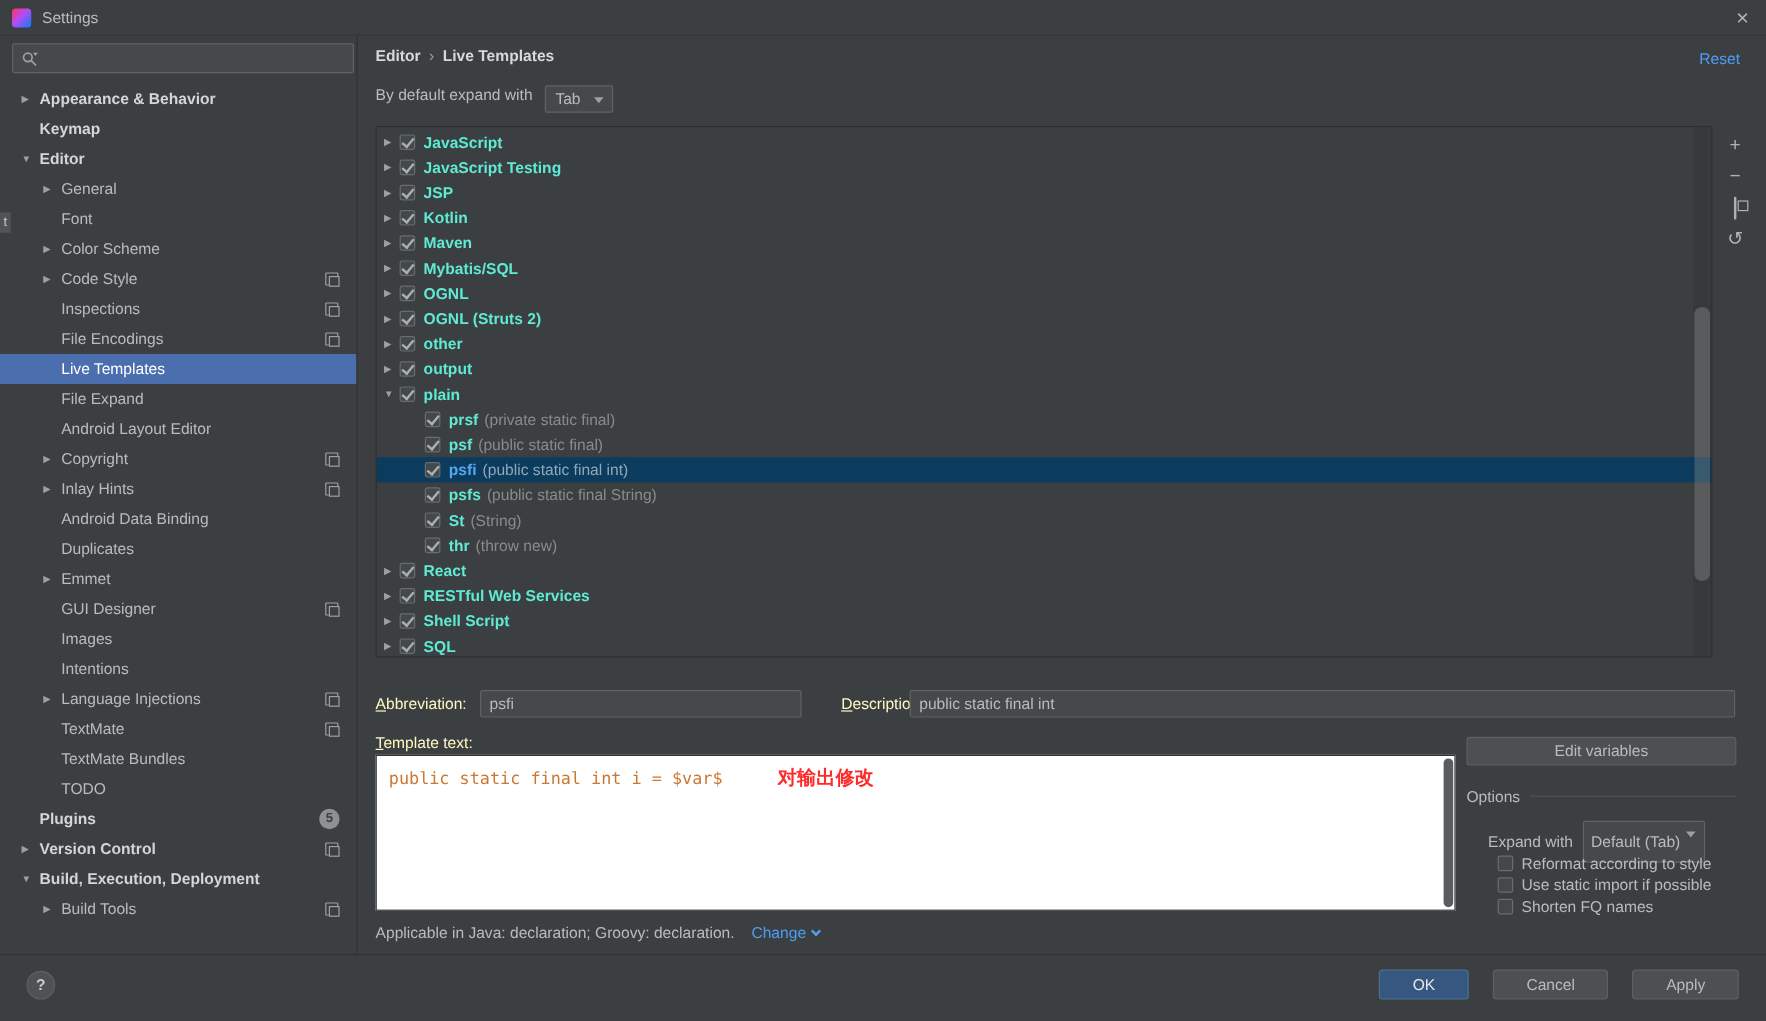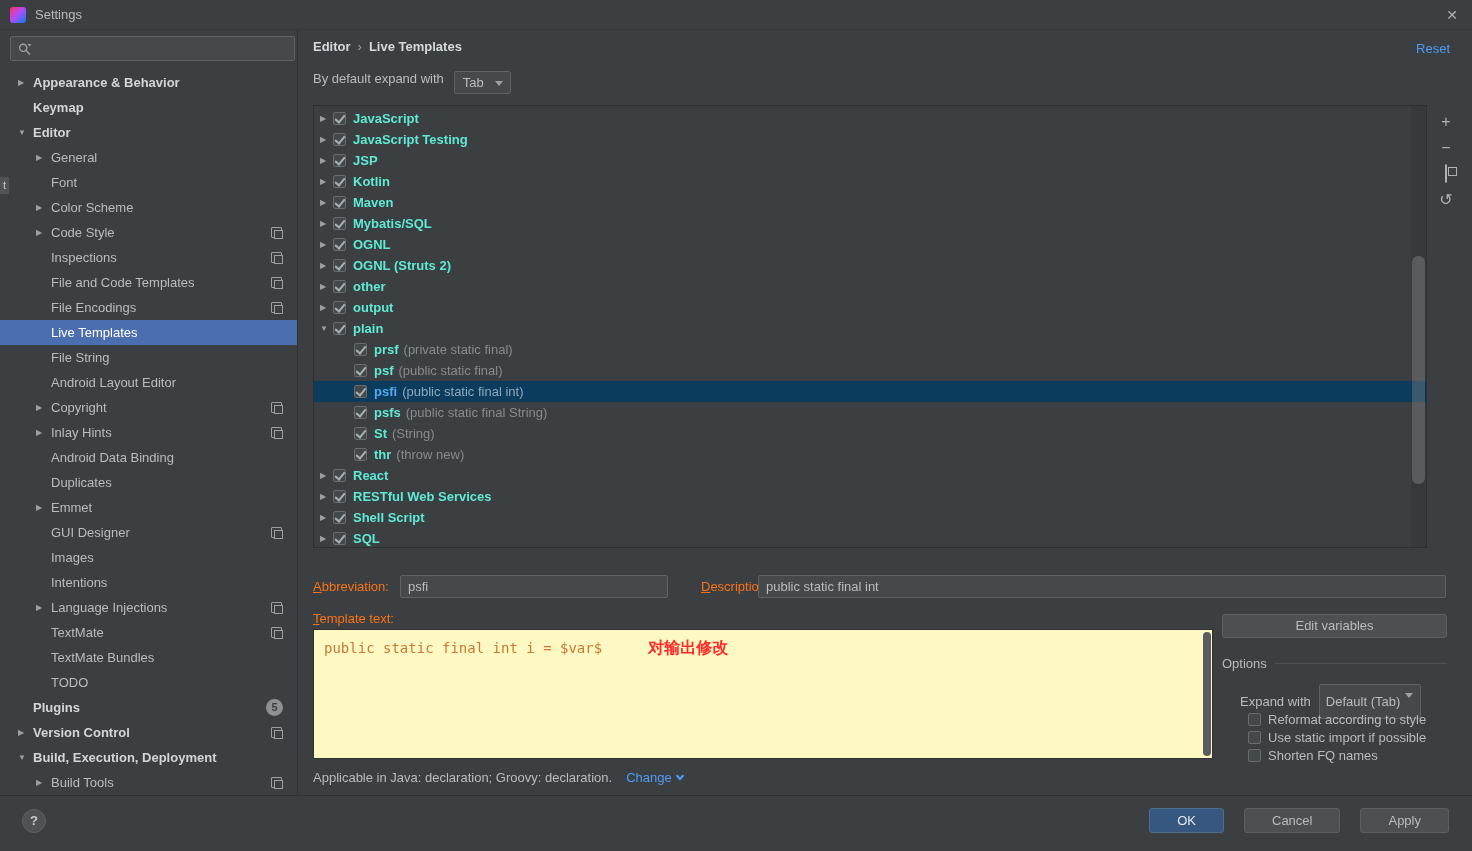--- a/index.html
+++ b/index.html
@@ -53,24 +53,24 @@
   .tree-row.selected .t-lbl{color:#56a8f0}
   .tree-row.selected .t-desc{color:#8fa8bb}
   .tree-scroll-track{position:absolute;right:0;top:0;bottom:0;width:15px;background:rgba(0,0,0,0.07)}
   .tree-scroll-thumb{position:absolute;right:1px;top:150px;width:13px;height:228px;background:rgba(169,169,169,0.30);border-radius:6px}
   .tree-toolbar{position:absolute;left:1134px;top:78px;width:26px;display:flex;flex-direction:column;align-items:center;gap:10px;padding-top:6px}
   .tool-btn{width:16px;height:16px;color:#afb1b3;font-size:16px;line-height:15px;text-align:center;cursor:default}
   .copy-glyph{position:relative;width:11px;height:11px;border:1px solid #afb1b3;border-radius:1px;margin:2px}
   .copy-glyph::after{content:"";position:absolute;left:2px;top:2px;width:7px;height:7px;border:1px solid #afb1b3;background:#3c3f41}
 
   
-  .field-label{position:absolute;color:#f97316}
+  .field-label{position:absolute;color:#fef9c3}
   .mn::first-letter{text-decoration:underline}
   .text-input{position:absolute;height:23px;background:#45494a;border:1px solid #5e6365;border-radius:2px;color:#bbbbbb;padding:0 7px;font:13px "Liberation Sans",sans-serif;outline:none}
-  .editor{position:absolute;left:14px;top:599px;width:900px;height:130px;background:#fef9c3;border:1px solid #323232}
+  .editor{position:absolute;left:14px;top:599px;width:900px;height:130px;background:#ffffff;border:1px solid #323232}
   .code-line{padding:8px 10px;font-family:"DejaVu Sans Mono",monospace;font-size:14px;white-space:pre}
   .annotation{font-family:"Liberation Sans",sans-serif;font-size:16px;margin-left:46px;font-weight:bold}
   .ed-track{position:absolute;right:0;top:0;bottom:0;width:10px}
   .ed-thumb{position:absolute;right:1px;top:2px;width:8px;height:124px;background:#595d5f;border-radius:4px}
 
   
   .edit-vars-btn{position:absolute;left:923px;top:584px;width:225px;height:24px;background:#4c5052;border:1px solid #5e6060;border-radius:3px;color:#bbbbbb;text-align:center;line-height:22px;cursor:default}
   .options-header{position:absolute;left:923px;top:626px;width:225px;display:flex;align-items:center;color:#bbbbbb}
   .options-header .line{flex:1;height:1px;background:#515151;margin-left:8px}
   .expand-with-row{position:absolute;left:923px;top:654px;width:225px;display:flex;align-items:center}
@@ -140,35 +140,30 @@
         <span class="lbl">Code Style</span>
         <span class="cfg-icon"></span>
       </div>
       <div class="nav-item lvl1">
         <span class="arrow"></span>
         <span class="lbl">Inspections</span>
         <span class="cfg-icon"></span>
       </div>
       <div class="nav-item lvl1">
         <span class="arrow"></span>
-        <span class="lbl">File and Code Templates</span>
-        <span class="cfg-icon"></span>
-      </div>
-      <div class="nav-item lvl1">
-        <span class="arrow"></span>
         <span class="lbl">File Encodings</span>
         <span class="cfg-icon"></span>
       </div>
       <div class="nav-item lvl1 selected">
         <span class="arrow"></span>
         <span class="lbl">Live Templates</span>
       </div>
       <div class="nav-item lvl1">
         <span class="arrow"></span>
-        <span class="lbl">File String</span>
+        <span class="lbl">File Expand</span>
       </div>
       <div class="nav-item lvl1">
         <span class="arrow"></span>
         <span class="lbl">Android Layout Editor</span>
       </div>
       <div class="nav-item lvl1">
         <span class="arrow">▶</span>
         <span class="lbl">Copyright</span>
         <span class="cfg-icon"></span>
       </div>

